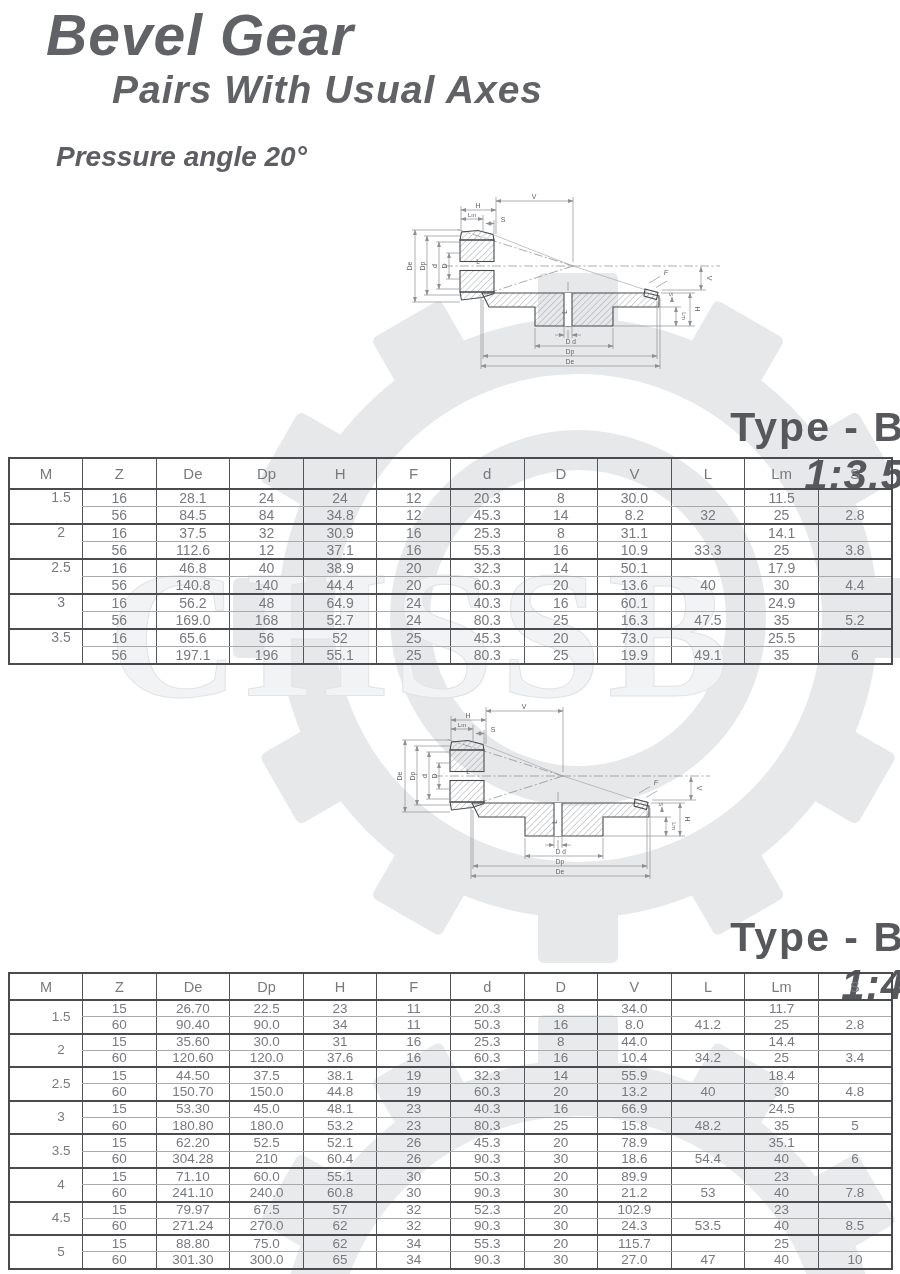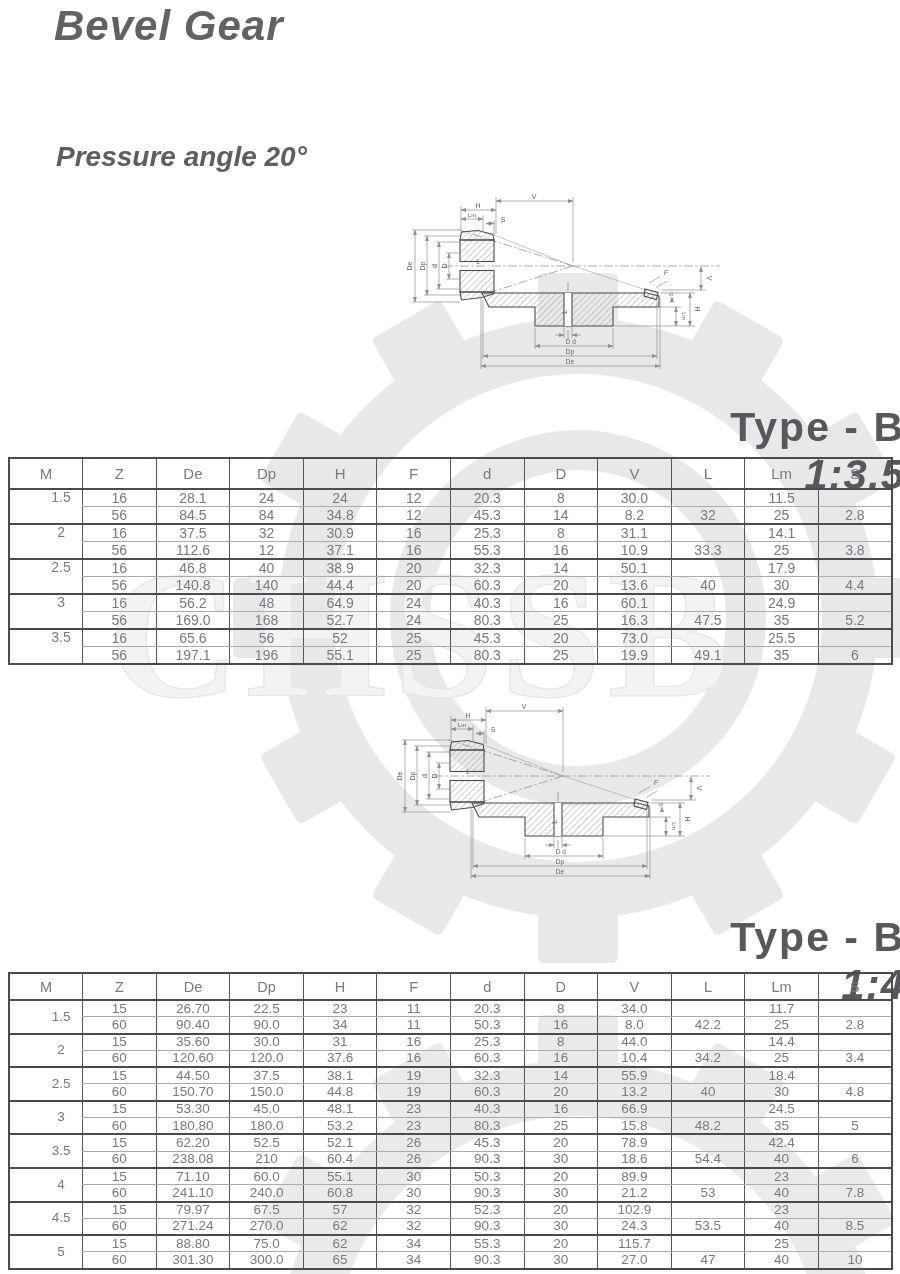--- a/index.html
+++ b/index.html
@@ -1,21 +1,21 @@
 <!DOCTYPE html>
 <html><head>
 <meta charset="utf-8">
 <style>
   html,body{margin:0;padding:0;background:#fff;}
   .page{position:relative;width:900px;height:1274px;background:#fff;overflow:hidden;
         font-family:"Liberation Sans",sans-serif;}
   .wm{position:absolute;left:0;top:0;z-index:0;}
   .layer{position:absolute;z-index:1;}
 
-  .title1{left:54px;top:2px;font-size:42px;font-weight:bold;font-style:italic;
+  .title1{left:46px;top:2px;font-size:57px;font-weight:bold;font-style:italic;
           color:#616266;letter-spacing:1px;}
   .title2{left:112px;top:68px;font-size:39px;font-weight:bold;font-style:italic;
           color:#616266;letter-spacing:1px;}
   .pressure{left:56px;top:141px;font-size:28px;font-weight:bold;font-style:italic;color:#5d5e62;}
 
   .section-head{left:20px;width:885px;display:flex;justify-content:space-between;align-items:flex-end;flex-direction:column;}
   .sh1{top:404px;} .sh2{top:914px;}
   .type-label{font-size:41px;font-weight:bold;color:#57585c;letter-spacing:2px;}
   .ratio-label{font-size:42px;font-weight:bold;font-style:italic;color:#57585c;letter-spacing:1px;}
 
@@ -62,20 +62,21 @@
       <rect x="538" y="1015" width="80" height="54" rx="6" transform="rotate(30 578 1360)"></rect>
       <rect x="538" y="1015" width="80" height="54" rx="6" transform="rotate(-30 578 1360)"></rect>
       <rect x="538" y="1015" width="80" height="54" rx="6" transform="rotate(60 578 1360)"></rect>
       <rect x="538" y="1015" width="80" height="54" rx="6" transform="rotate(-60 578 1360)"></rect>
       <circle cx="578" cy="1360" r="272" fill="none" stroke="#e9eaec" stroke-width="56"></circle>
     </g>
     <text x="108" y="696" font-family="Liberation Serif, serif" font-weight="bold" font-size="182" letter-spacing="6" fill="#f2f3f4" stroke="#e2e3e5" stroke-width="1">CHSSB</text>
   </svg>
 
   <div class="layer title1">Bevel Gear</div>
+  <div class="layer title2">Pairs With Usual Axes</div>
   <div class="layer pressure">Pressure angle 20°</div>
 
   <div class="layer diagram d1">
   <svg width="334" height="214" viewBox="0 0 334 214">
     <defs>
       <pattern id="hp" width="4.4" height="4.4" patternUnits="userSpaceOnUse" patternTransform="rotate(45)">
         <line x1="0" y1="0" x2="0" y2="4.4" stroke="#a0a3a6" stroke-width="1"></line>
       </pattern>
       <marker id="am" viewBox="0 0 10 10" refX="9" refY="5" markerWidth="8" markerHeight="8" orient="auto-start-reverse">
         <path d="M0,1.5 L10,5 L0,8.5 z" fill="#8d8f92"></path>
@@ -513,21 +514,21 @@
         </tr>
         <tr class="gend">
           <td>60</td>
           <td>90.40</td>
           <td>90.0</td>
           <td>34</td>
           <td>11</td>
           <td>50.3</td>
           <td>16</td>
           <td>8.0</td>
-          <td>42.2</td>
+          <td>41.2</td>
           <td>25</td>
           <td>2.8</td>
         </tr>
         <tr>
           <td rowspan="2" class="m">2</td>
           <td>15</td>
           <td>35.60</td>
           <td>30.0</td>
           <td>31</td>
           <td>16</td>
@@ -609,26 +610,26 @@
           <td rowspan="2" class="m">3.5</td>
           <td>15</td>
           <td>62.20</td>
           <td>52.5</td>
           <td>52.1</td>
           <td>26</td>
           <td>45.3</td>
           <td>20</td>
           <td>78.9</td>
           <td></td>
-          <td>42.4</td>
+          <td>35.1</td>
           <td></td>
         </tr>
         <tr class="gend">
           <td>60</td>
-          <td>238.08</td>
+          <td>304.28</td>
           <td>210</td>
           <td>60.4</td>
           <td>26</td>
           <td>90.3</td>
           <td>30</td>
           <td>18.6</td>
           <td>54.4</td>
           <td>40</td>
           <td>6</td>
         </tr>

